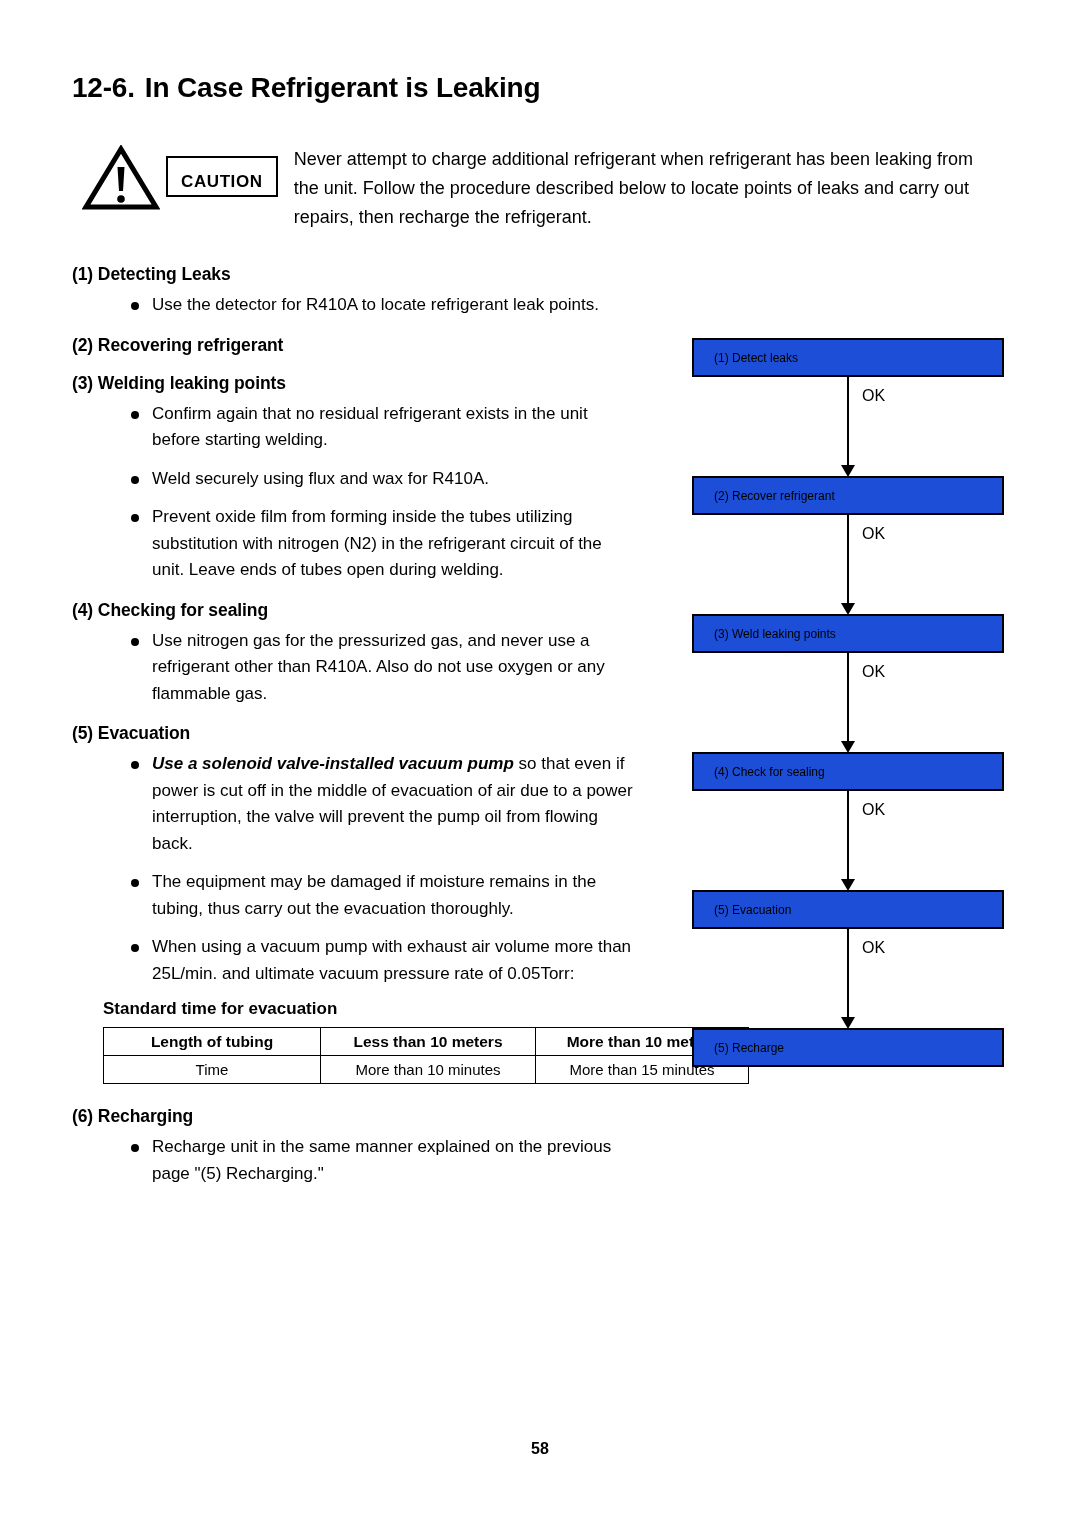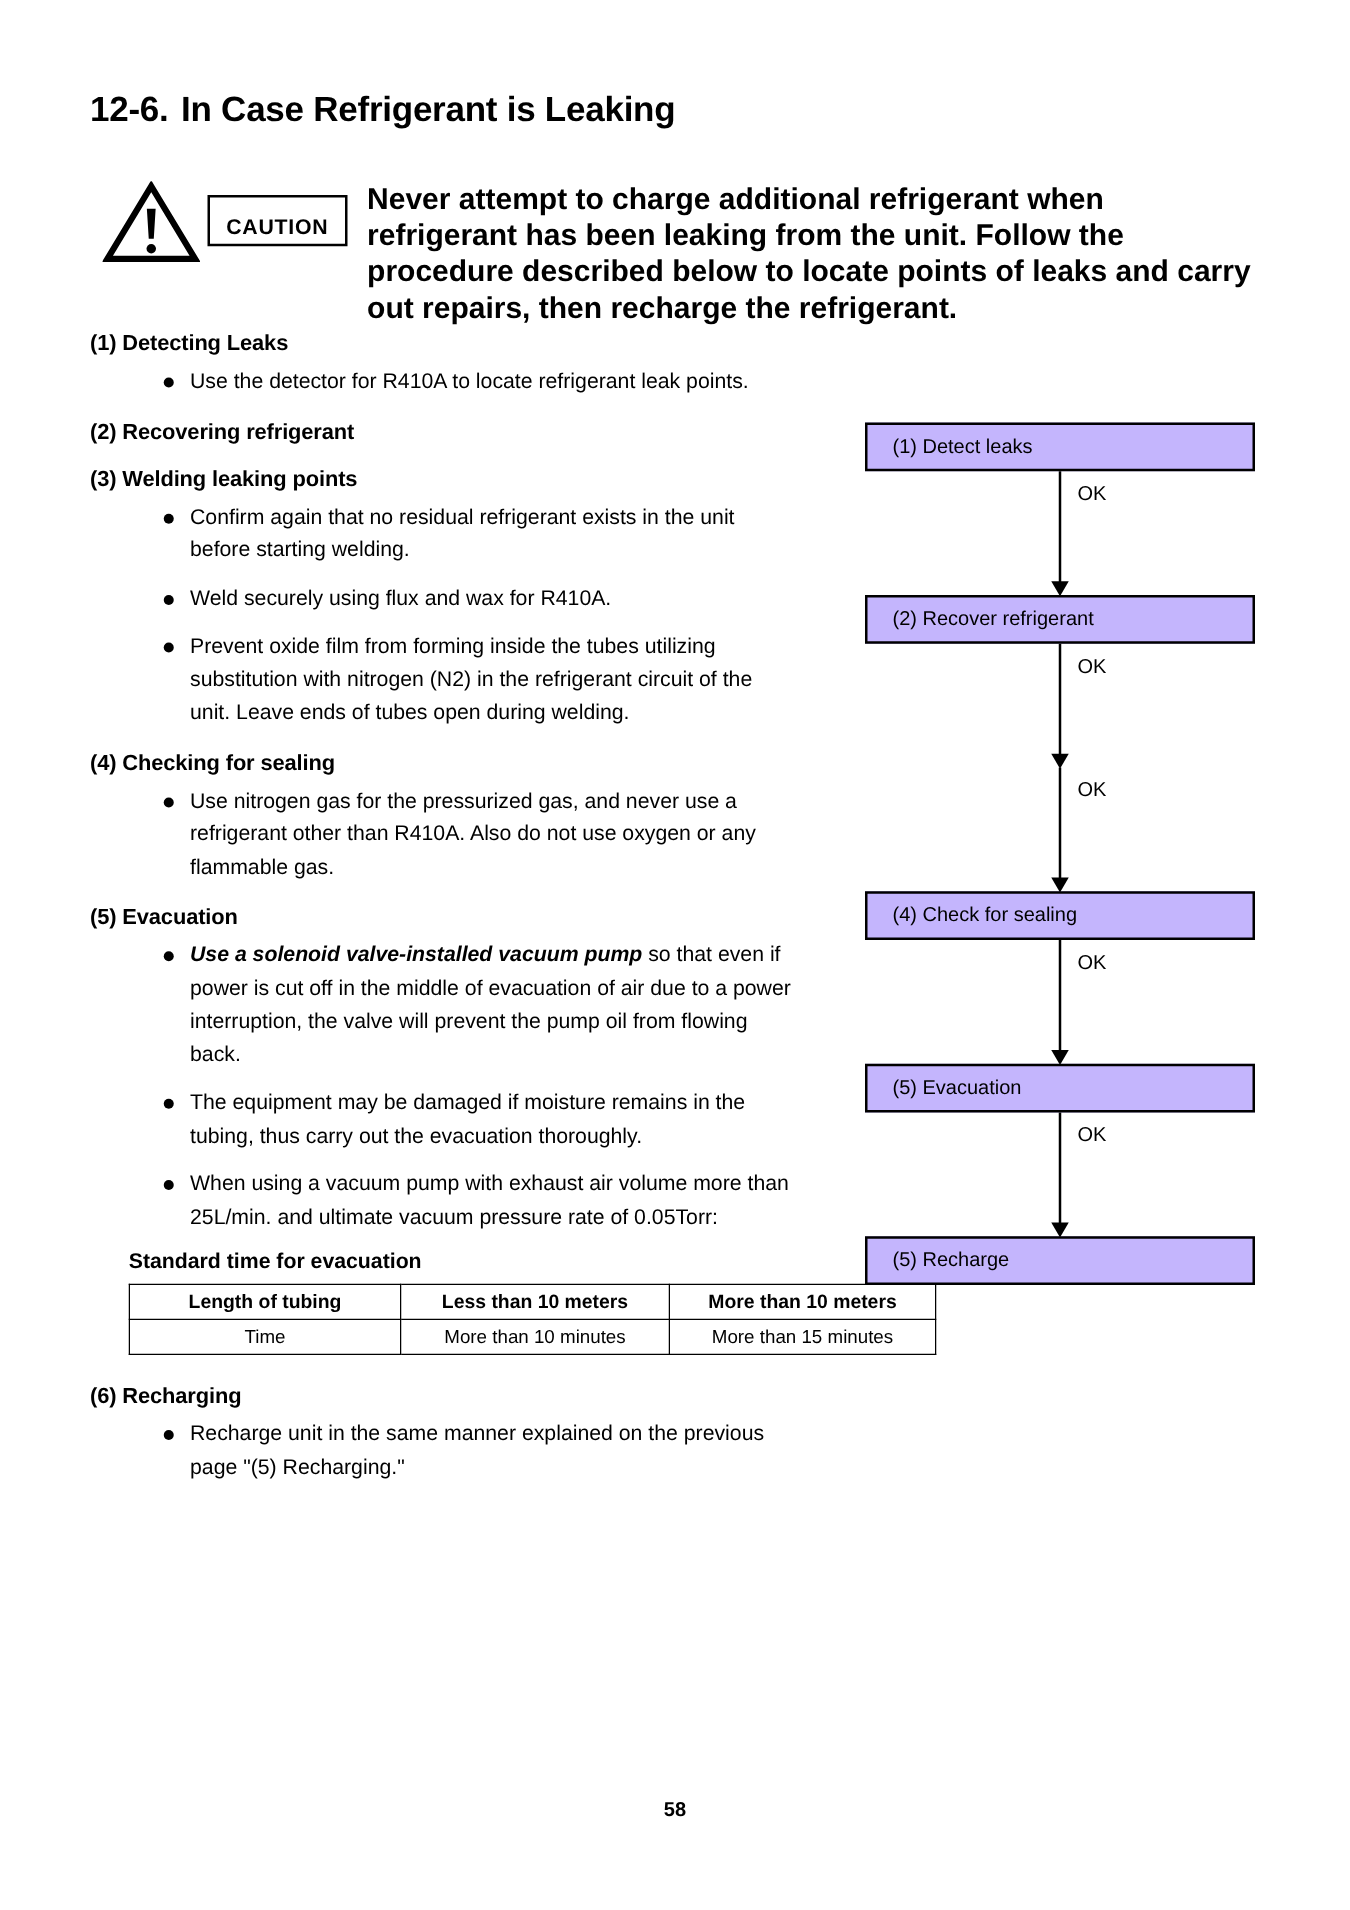--- a/index.html
+++ b/index.html
@@ -52,22 +52,22 @@
     border: 2.5px solid #000;
     padding: 15px 13px 4px 13px;
     font-size: 17px;
     font-weight: bold;
     letter-spacing: 0.6px;
     line-height: 1.05;
   }
   .caution-text {
     margin-left: 16px;
     margin-top: 2px;
-    font-size: 24px;
-    font-weight: bold;
+    font-size: 18px;
+    font-weight: normal;
     line-height: 29px;
     max-width: 730px;
   }
 
   
   .left-col {
     position: absolute;
     left: 72px;
     top: 262px;
     width: 565px;
@@ -138,22 +138,22 @@
     width: 312px;
   }
   .flow-box {
     box-sizing: border-box;
     width: 312px;
     height: 39px;
     border: 2.5px solid #000;
     display: flex;
     align-items: center;
     padding-left: 20px;
-    font-size: 16px;
-    background: #c4b5fd;
+    font-size: 12px;
+    background: #1d4ed8;
   }
   .flow-link {
     position: relative;
     height: 99px;
     width: 312px;
   }
   .flow-link .stem {
     position: absolute;
     left: 155px;
     top: 0;
@@ -268,20 +268,21 @@
     <div class="ok">OK</div>
   </div>
 
   <div class="flow-box">(2) Recover refrigerant</div>
   <div class="flow-link">
     <div class="stem"></div>
     <div class="head"></div>
     <div class="ok">OK</div>
   </div>
 
+  <div class="flow-box">(3) Weld leaking points</div>
   <div class="flow-link">
     <div class="stem"></div>
     <div class="head"></div>
     <div class="ok">OK</div>
   </div>
 
   <div class="flow-box">(4) Check for sealing</div>
   <div class="flow-link">
     <div class="stem"></div>
     <div class="head"></div>

